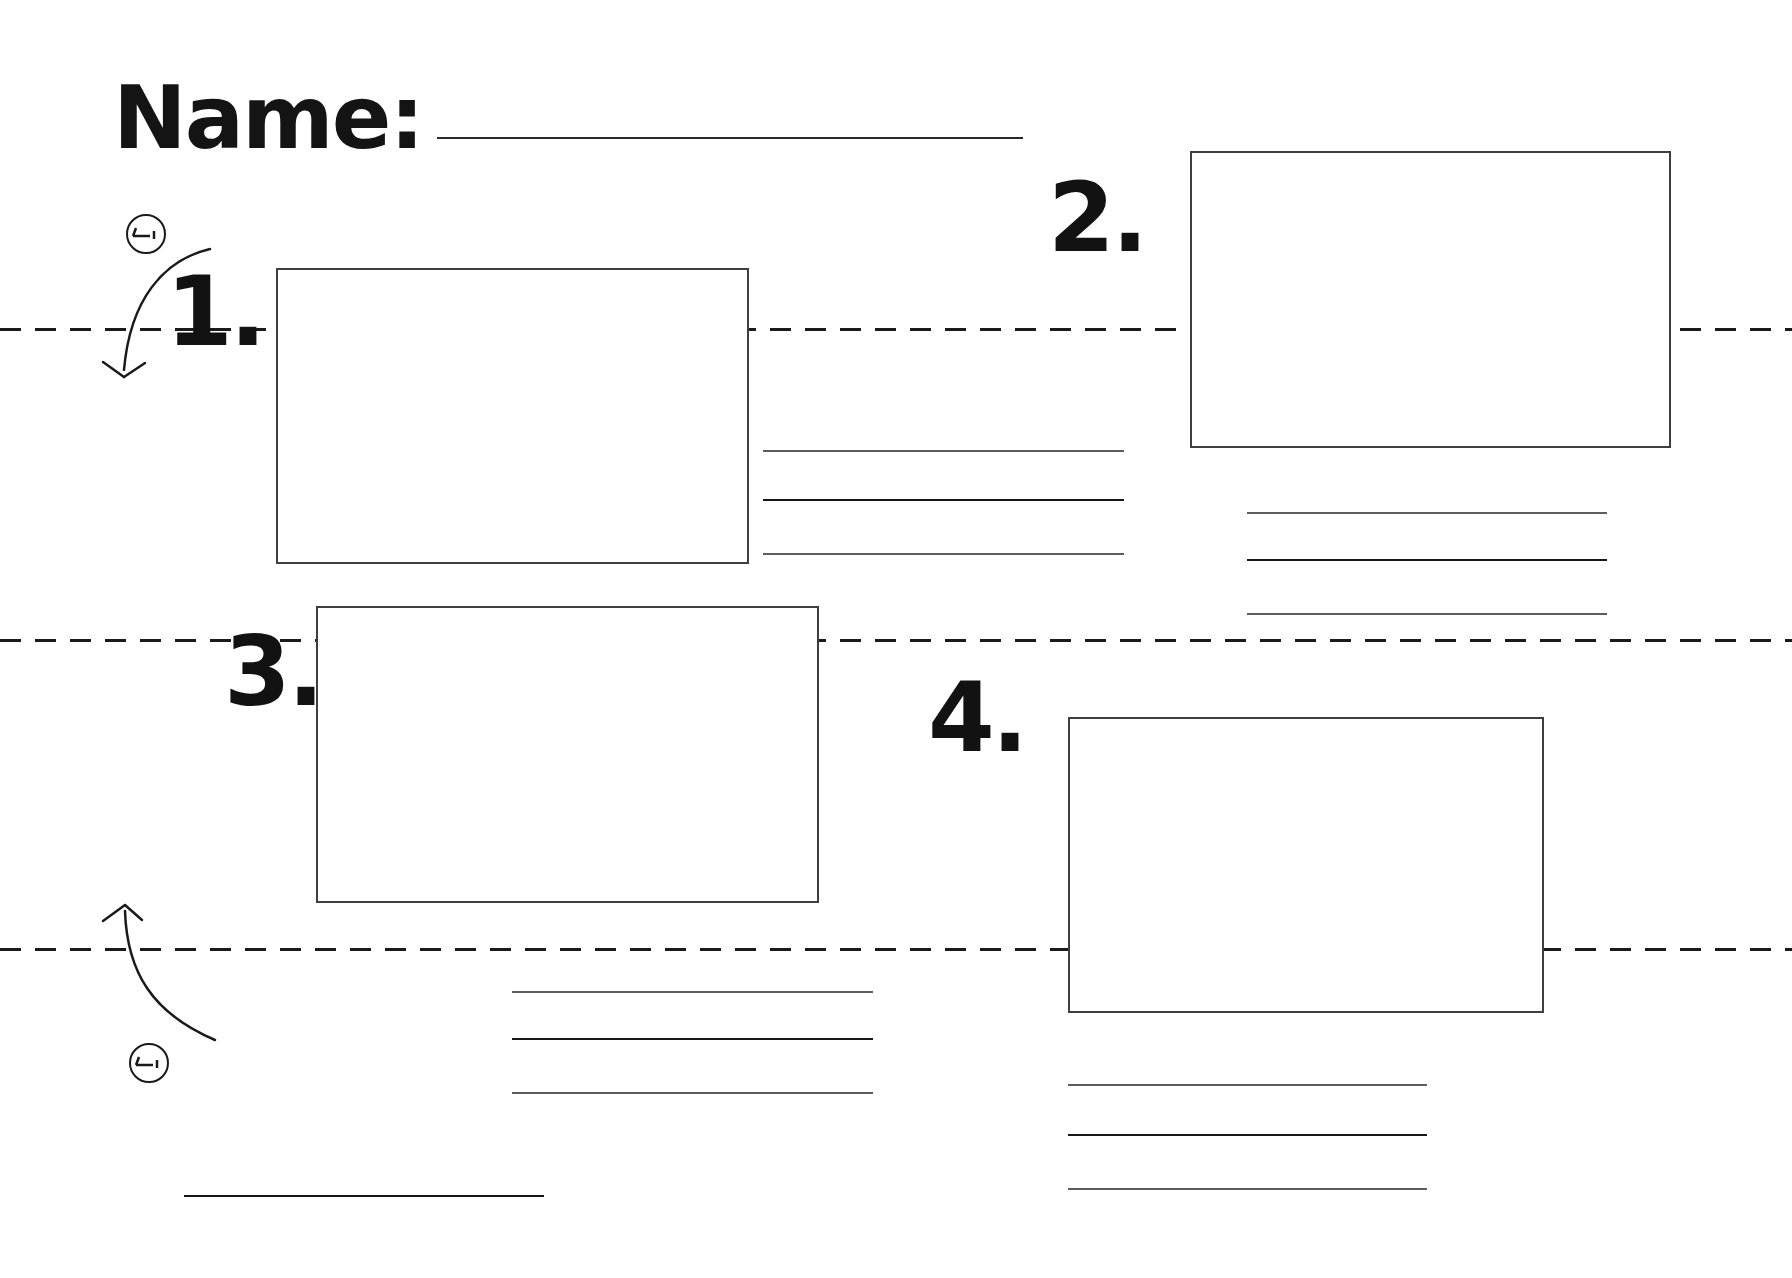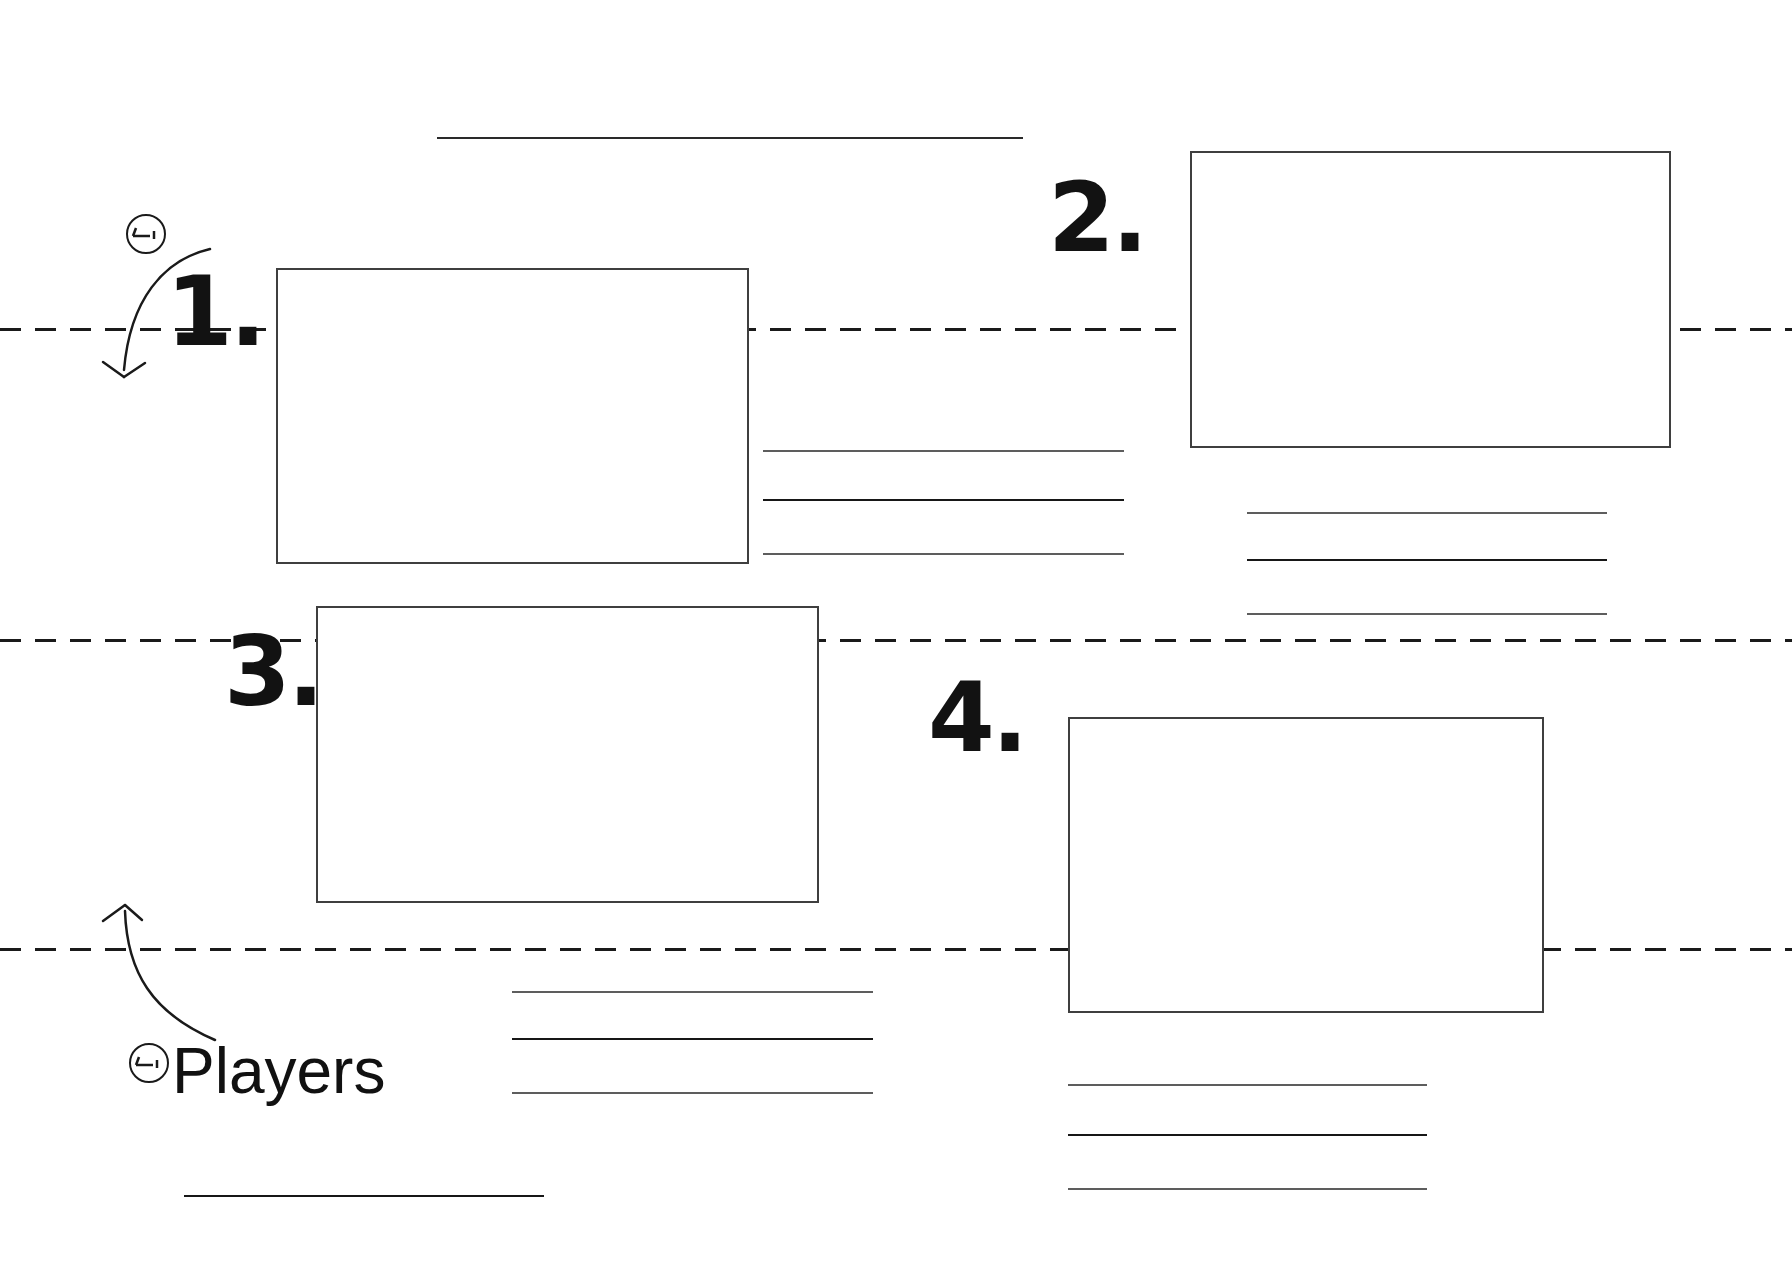--- a/index.html
+++ b/index.html
@@ -130,20 +130,21 @@
     color: #111111;
     z-index: 4;
     white-space: nowrap;
   }
 </style>
 </head>
 <body>
 
 <div class="sheet">
 
+  <div class="name-label">Name:</div>
   <div class="name-line"></div>
 
   <div class="fold-line l1"></div>
   <div class="fold-line l2"></div>
   <div class="fold-line l3"></div>
 
   <svg class="arrows" viewBox="0 0 1792 1278">
     <g fill="none" stroke="#1a1a1a" stroke-width="2.5" stroke-linecap="round">
       <path d="M210,249 C163,260 130,300 124,370"></path>
       <path d="M124,377 L103,362"></path>
@@ -188,16 +189,15 @@
   <div class="wline g2 r3"></div>
 
   <div class="wline g3 r1"></div>
   <div class="wline g3 r2 dark"></div>
   <div class="wline g3 r3"></div>
 
   <div class="wline g4 r1"></div>
   <div class="wline g4 r2 dark"></div>
   <div class="wline g4 r3"></div>
 
-  <div class="players-label">Players</div>
   <div class="wline players-line"></div>
 
 </div>
 
 </body></html>

